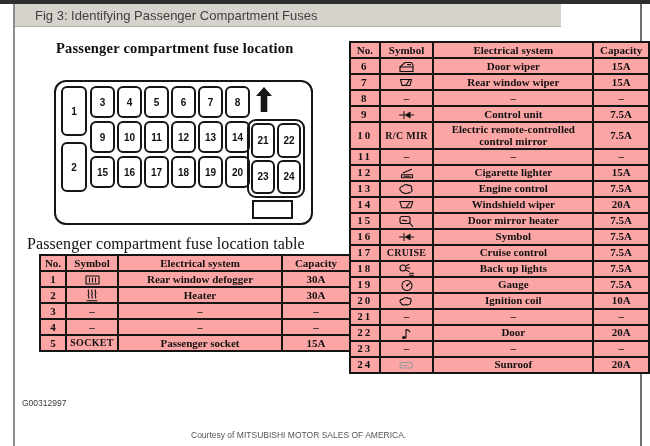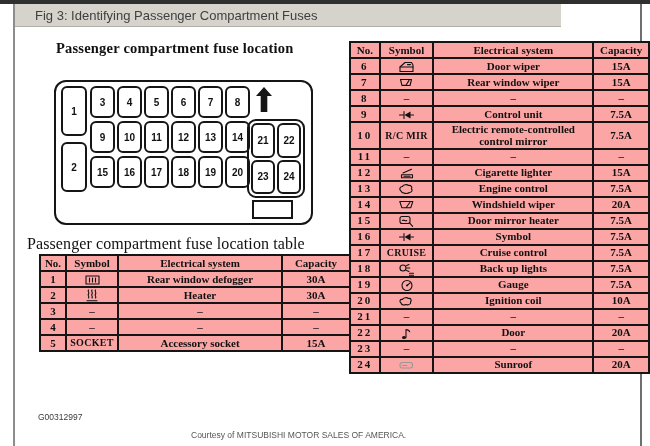--- a/index.html
+++ b/index.html
@@ -31,21 +31,21 @@
   .ftable th,.ftable td{border:2px solid #151515;text-align:center;padding:0 2px;height:14px;line-height:1.12;}
   .t-left{left:27px;top:254px;}
   .t-right{left:337px;top:41px;}
   .t-left .c-no{width:20px;}  .t-left .c-sym{width:46px;}  .t-left .c-sys{width:158px;}  .t-left .c-cap{width:62px;}
   .t-right .c-no{width:24px;} .t-right .c-sym{width:48px;} .t-right .c-sys{width:158px;} .t-right .c-cap{width:50px;}
   .t-right td.c-no{letter-spacing:2px;}
   td.sym-small{font-size:10px;letter-spacing:.3px;}
   .sym-icon{display:inline-block;line-height:0;}
   .sym-icon svg{vertical-align:middle;}
   .sym-icon [stroke]{stroke-width:1.1;stroke-linecap:round;stroke-linejoin:round;}
-  .gcode{position:absolute;left:22px;top:412px;font:8.5px "Liberation Sans",sans-serif;color:#3a3a3a;margin-left:16px;}
+  .gcode{position:absolute;left:22px;top:398px;font:8.5px "Liberation Sans",sans-serif;color:#3a3a3a;}
   .courtesy{position:absolute;left:191px;top:430px;font:8.5px "Liberation Sans",sans-serif;color:#555;}
 </style>
 </head>
 <body>
 
 <div class="page">
   <div class="top-strip"></div>
   <div class="win-border wb-left"></div>
   <div class="win-border wb-right"></div>
 
@@ -131,21 +131,21 @@
         </tr>
         <tr>
           <td class="c-no">4</td>
           <td class="c-sym">–</td>
           <td class="c-sys">–</td>
           <td class="c-cap">–</td>
         </tr>
         <tr>
           <td class="c-no">5</td>
           <td class="c-sym sym-small">SOCKET</td>
-          <td class="c-sys">Accessory socket</td>
+          <td class="c-sys">Passenger socket</td>
           <td class="c-cap">15A</td>
         </tr>
       </tbody>
   </table>
 
   <table class="ftable t-right">
     <thead>
       <tr>
         <th class="c-no">No.</th>
         <th class="c-sym">Symbol</th>

